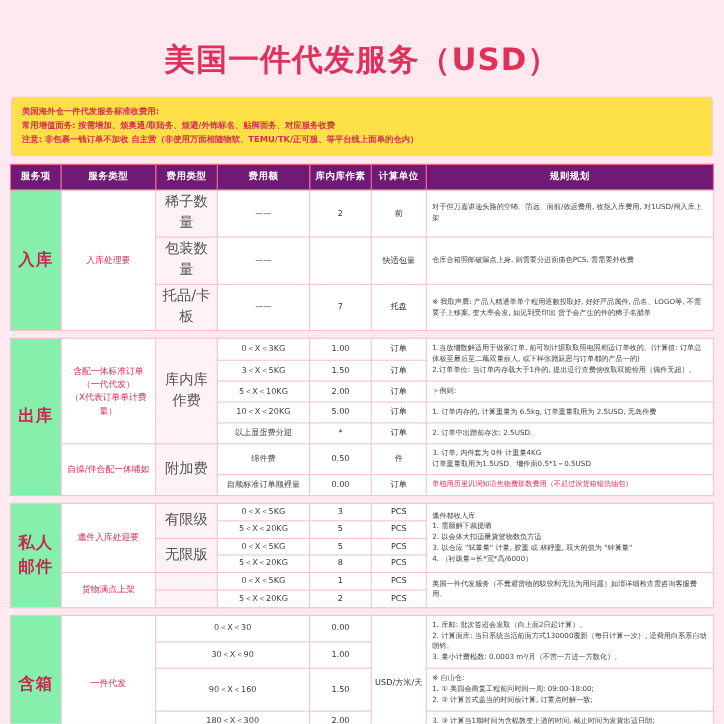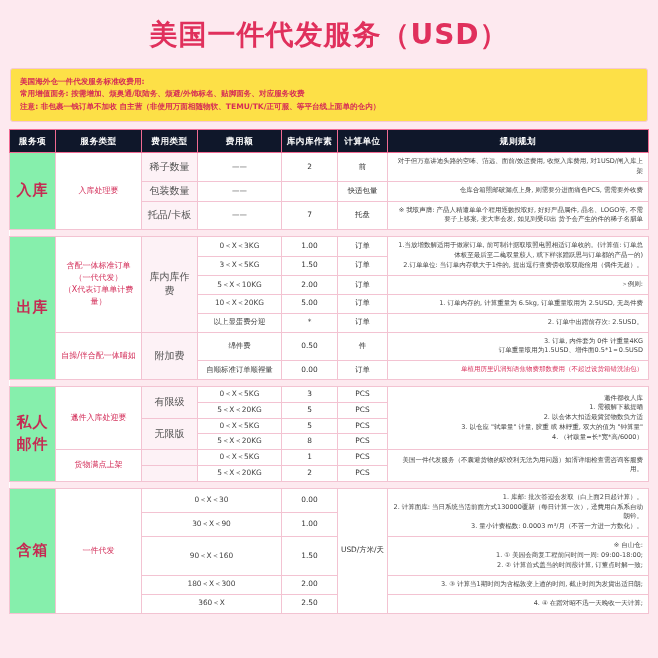--- a/index.html
+++ b/index.html
@@ -3,21 +3,21 @@
 <meta charset="utf-8">
 <style>
   html,body{margin:0;padding:0;}
   body{
     width:658px;height:658px;
     background:#fde9ef;
     font-family:"DejaVu Sans","Liberation Sans",sans-serif;
     color:#3a3a3a;
     overflow:hidden;
   }
-  .page{width:658px;height:530px;position:relative;box-sizing:border-box;padding:0 9px;}
+  .page{width:658px;height:530px;position:relative;box-sizing:border-box;padding:20px 9px;}
   .title{
     text-align:center;
     color:#e0305c;
     font-size:28px;
     font-weight:bold;
     letter-spacing:1px;
     padding:16px 0 14px 0;
     font-family:"DejaVu Sans","Liberation Sans",sans-serif;
   }
   .notes{
@@ -28,21 +28,21 @@
     padding:7px 9px 8px 9px;
     font-size:7.6px;
     line-height:1.62;
     color:#d62d56;
     font-weight:bold;
   }
   .notes div{white-space:nowrap;overflow:hidden;}
   table{border-collapse:collapse;width:100%;table-layout:fixed;}
   .grid{background:#fff;}
   .hdr td{
-    background:#0f172a;
+    background:#701a75;
     color:#fff;
     font-size:8.6px;
     font-weight:bold;
     text-align:center;
     padding:5px 2px;
     border:1px solid #f06a92;
     letter-spacing:.5px;
   }
   td{
     border:1px solid #f3c3d2;
@@ -61,25 +61,25 @@
     letter-spacing:1px;
   }
   .sub{
     background:#fff;
     color:#d32e59;
     font-weight:normal;
     font-size:8px;
     line-height:1.5;
   }
   .fee{background:#fff;color:#444;}
-  .feetype{background:#fdf2f6;color:#555;font-size:10px;}
+  .feetype{background:#fdf2f6;color:#555;font-size:13px;}
   .num{background:#fff;color:#333;}
   .unit{background:#fff;color:#333;}
   .rule{
-    text-align:right;
+    text-align:left;
     font-size:6.5px;
     line-height:1.52;
     padding:4px 5px;
     color:#444;
     background:#fff;
   }
   .spacer td{border:none;background:#fde9ef;padding:0;height:6px;}
 </style>
 </head>
 <body>

